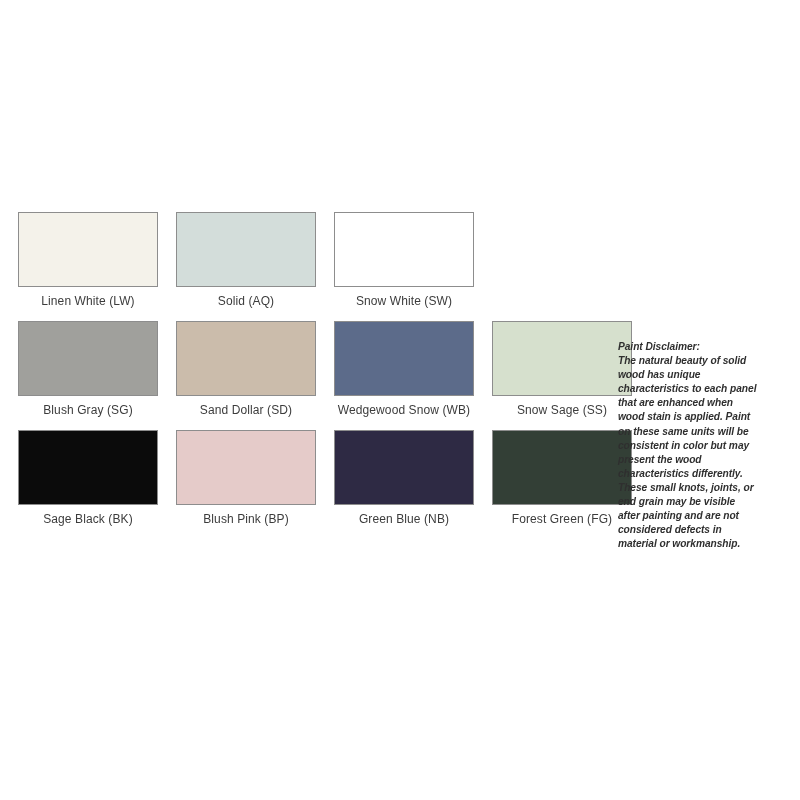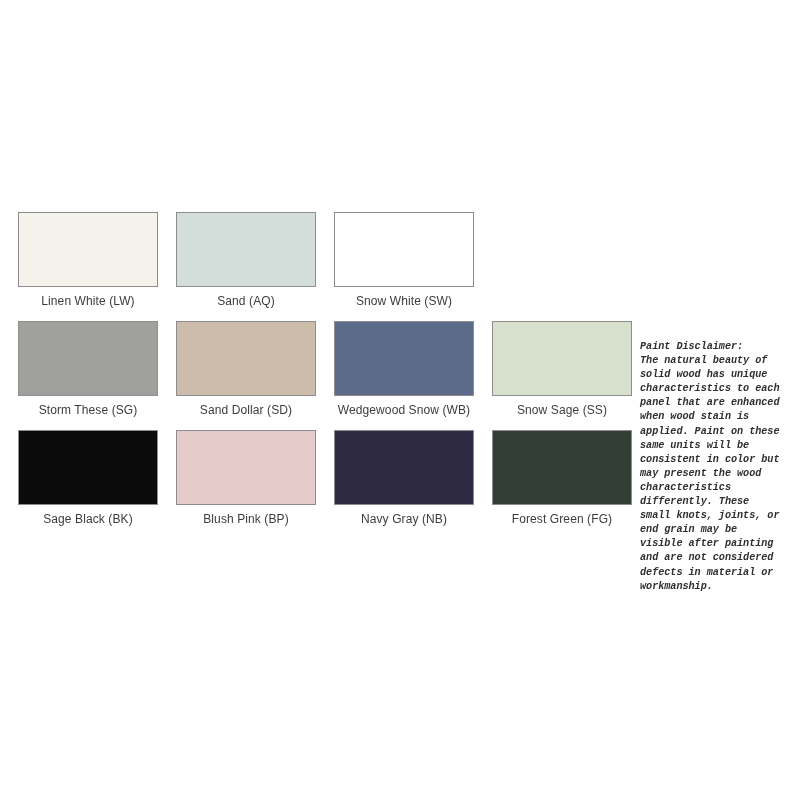--- a/index.html
+++ b/index.html
@@ -62,30 +62,29 @@
   }
 
   
   .swatch-cell.spacer {
     visibility: hidden;
   }
 
   
   .disclaimer {
     position: absolute;
-    left: 640px;
+    left: 618px;
     top: 340px;
     width: 140px;
     font-size: 10.2px;
     line-height: 14.1px;
     font-style: italic;
     font-weight: bold;
     color: #2f2f2f;
     letter-spacing: -0.05px;
-    font-family: Liberation Mono, monospace;
   }
   .disclaimer-title {
     display: block;
     margin-bottom: 0px;
   }
   .disclaimer-body {
     display: block;
     font-weight: bold;
   }
 </style>
@@ -96,32 +95,32 @@
 
   <div class="swatch-grid">
 
     <div class="swatch-row">
       <div class="swatch-cell">
         <div class="swatch-chip" style="background:#F4F2EA;"></div>
         <div class="swatch-label">Linen White (LW)</div>
       </div>
       <div class="swatch-cell">
         <div class="swatch-chip" style="background:#D3DDDA;"></div>
-        <div class="swatch-label">Sand (AQ)</div>
+        <div class="swatch-label">Solid (AQ)</div>
       </div>
       <div class="swatch-cell">
         <div class="swatch-chip" style="background:#FFFFFF;"></div>
         <div class="swatch-label">Snow White (SW)</div>
       </div>
     </div>
 
     <div class="swatch-row">
       <div class="swatch-cell">
         <div class="swatch-chip" style="background:#A0A09C;"></div>
-        <div class="swatch-label">Storm These (SG)</div>
+        <div class="swatch-label">Blush Gray (SG)</div>
       </div>
       <div class="swatch-cell">
         <div class="swatch-chip" style="background:#CBBCAB;"></div>
         <div class="swatch-label">Sand Dollar (SD)</div>
       </div>
       <div class="swatch-cell">
         <div class="swatch-chip" style="background:#5C6B8A;"></div>
         <div class="swatch-label">Wedgewood Snow (WB)</div>
       </div>
       <div class="swatch-cell">
@@ -135,21 +134,21 @@
       <div class="swatch-cell">
         <div class="swatch-chip" style="background:#0B0B0B;"></div>
         <div class="swatch-label">Sage Black (BK)</div>
       </div>
       <div class="swatch-cell">
         <div class="swatch-chip" style="background:#E5CBC9;"></div>
         <div class="swatch-label">Blush Pink (BP)</div>
       </div>
       <div class="swatch-cell">
         <div class="swatch-chip" style="background:#2E2A44;"></div>
-        <div class="swatch-label">Navy Gray (NB)</div>
+        <div class="swatch-label">Green Blue (NB)</div>
       </div>
       <div class="swatch-cell">
         <div class="swatch-chip" style="background:#333F36;"></div>
         <div class="swatch-label">Forest Green (FG)</div>
       </div>
       <div class="swatch-cell spacer"></div>
     </div>
 
   </div>
 

